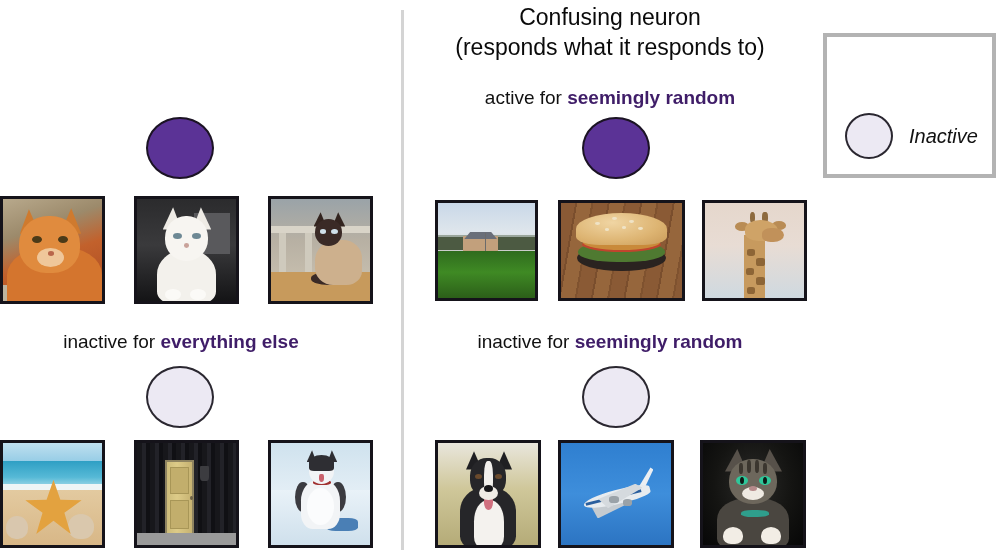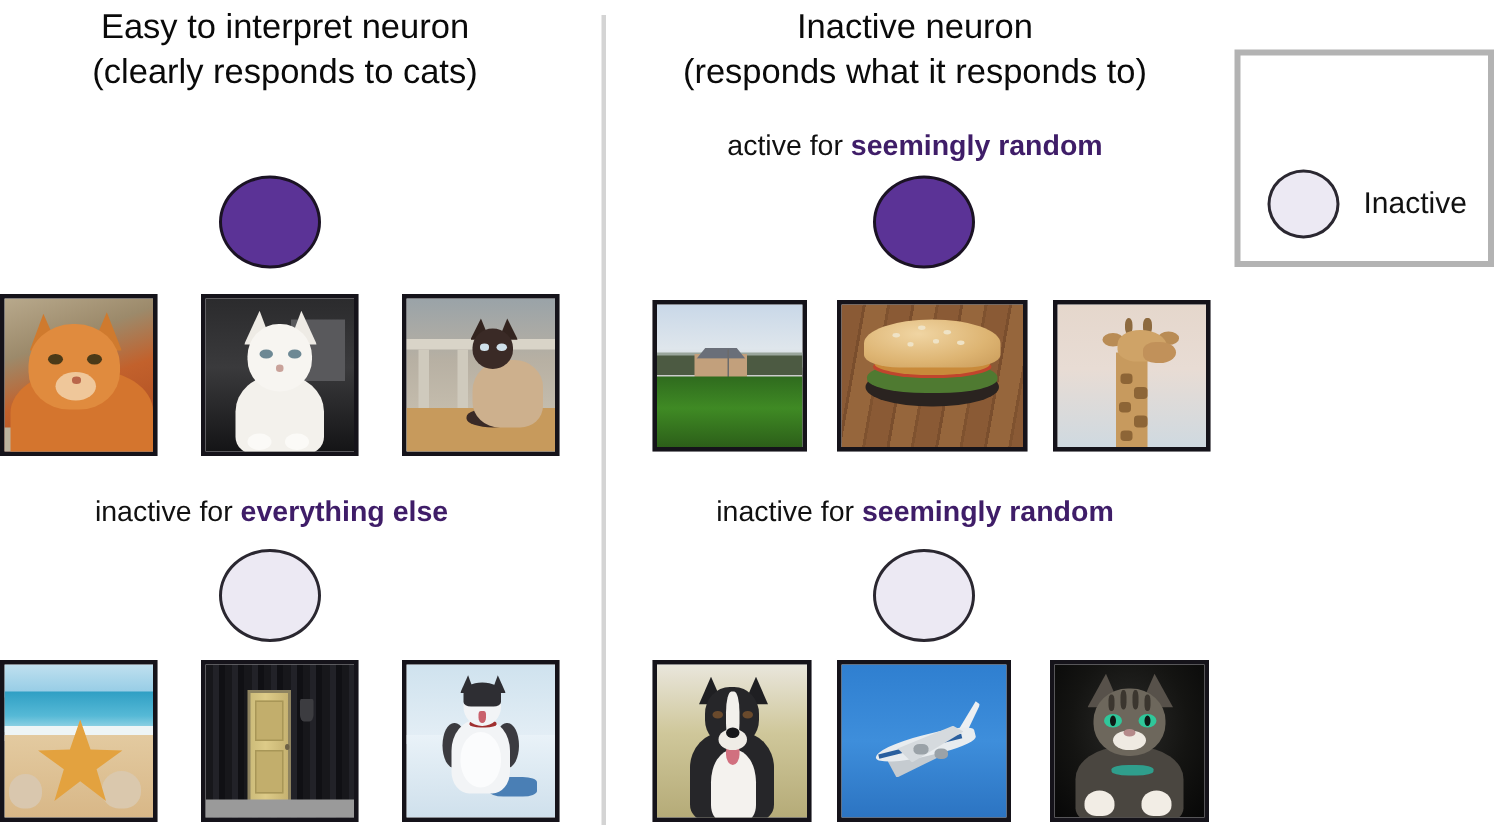--- a/index.html
+++ b/index.html
@@ -217,40 +217,36 @@
   .t-paw2{left:58%;top:82%;width:20%;height:17%;background:#f2ede5;border-radius:50% 50% 40% 40%;}
   .t-stripe{position:absolute;background:#3b362f;border-radius:40%;}
 
   
   #legend{
     position:absolute;left:823px;top:33px;width:173px;height:145px;
     border:4px solid #b3b3b3;background:#fff;box-sizing:border-box;
   }
   .legend-row{position:absolute;display:flex;align-items:center;}
   #legend-row-active{left:18px;top:10px;}
-  #legend-row-inactive{left:18px;top:76px;}
+  #legend-row-inactive{left:18px;top:76px;font-style:italic;}
   .legend-dot{border-radius:50%;box-sizing:border-box;width:48px;height:46px;flex:0 0 auto;}
   .legend-dot.active{background:#5b3396;border:2px solid #1b1324;}
   .legend-dot.inactive{background:#ece9f3;border:2px solid #2a2730;}
   .legend-label{margin-left:16px;font-size:20px;color:#111;white-space:nowrap;}
 </style>
 </head>
 <body>
 
 <div class="stage">
 
   <div class="divider"></div>
 
-  <div class="panel-title" id="title-left">
-    <span class="l1">Easy to interpret neuron</span>
-    <span class="l2">(clearly responds to cats)</span>
-  </div>
 
   <div class="panel-title" id="title-right">
-    <span class="l1">Inactive neuron</span>
+    <span class="l1">Confusing neuron</span>
     <span class="l2">(responds what it responds to)</span>
   </div>
 
 
   <div class="caption" id="cap-r-active">
     <span>active for </span><b>seemingly random</b>
   </div>
 
   <div class="caption" id="cap-l-inactive">
     <span>inactive for </span><b>everything else</b>

